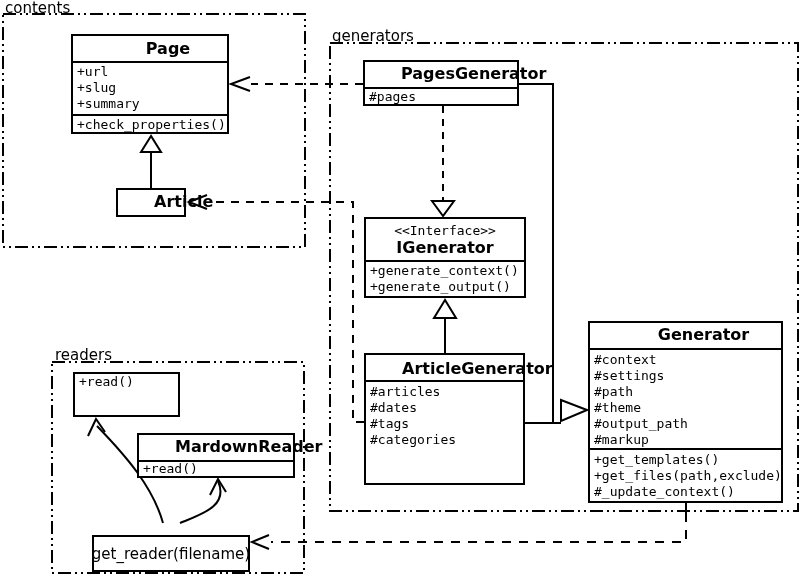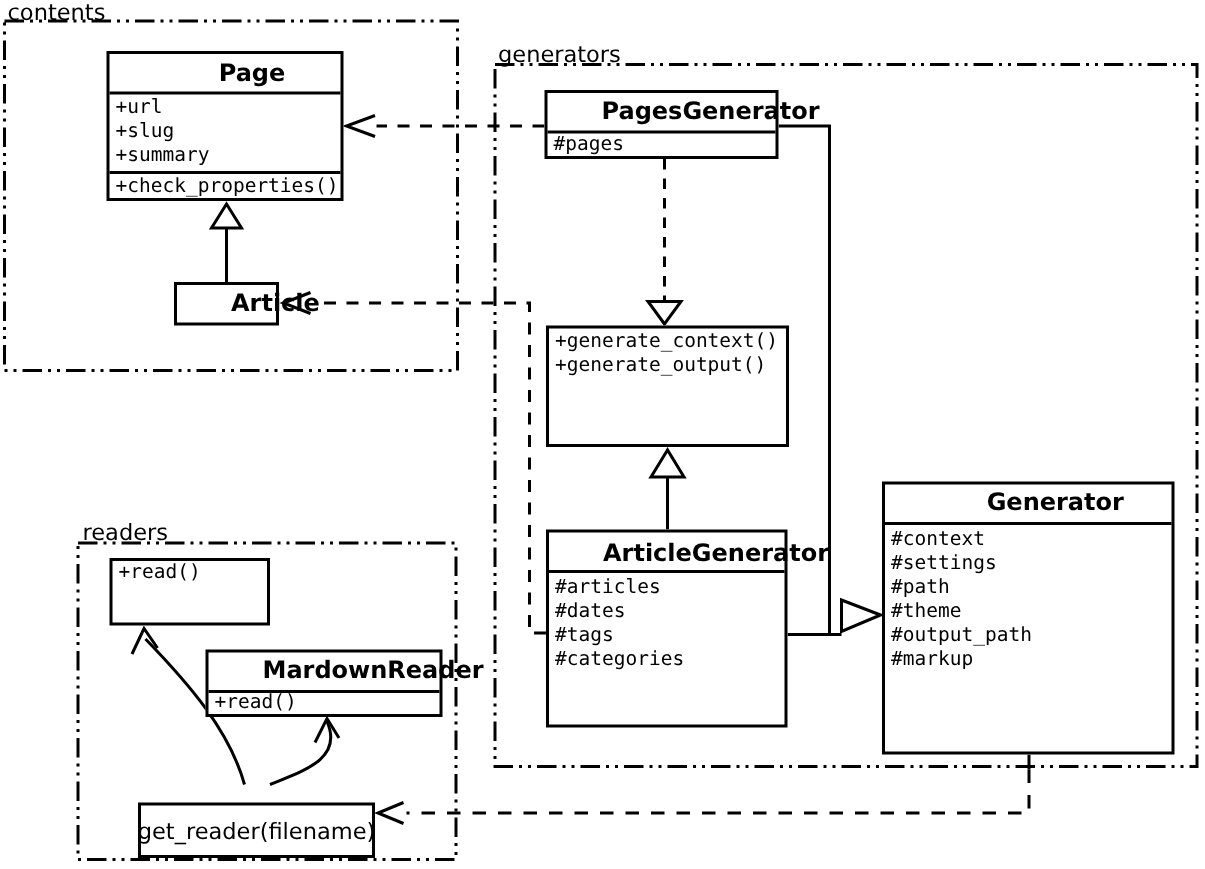--- a/index.html
+++ b/index.html
@@ -99,20 +99,24 @@
   </div>
 
   <div class="uml-box" style="left:363px;top:60px;width:156px;height:46px;">
     <div class="cmp ttl" style="height:25px;padding-top:2px;">PagesGenerator</div>
     <div class="cmp members" style="height:17px;line-height:15px;padding-top:0;">
       <div>#pages</div>
     </div>
   </div>
 
   <div class="uml-box" style="left:364px;top:217px;width:162px;height:81px;">
+    <div class="cmp" style="height:41px;">
+      <div class="stereo">&lt;&lt;Interface&gt;&gt;</div>
+      <div class="ttl2">IGenerator</div>
+    </div>
     <div class="cmp members" style="height:36px;">
       <div>+generate_context()</div>
       <div>+generate_output()</div>
     </div>
   </div>
 
   <div class="uml-box" style="left:364px;top:353px;width:161px;height:132px;">
     <div class="cmp ttl" style="height:25px;padding-top:4px;">ArticleGenerator</div>
     <div class="cmp members" style="height:68px;padding-top:2px;">
       <div>#articles</div>
@@ -125,20 +129,25 @@
   <div class="uml-box" style="left:588px;top:321px;width:195px;height:182px;">
     <div class="cmp ttl" style="height:25px;padding-top:2px;">Generator</div>
     <div class="cmp members" style="height:100px;padding-top:2px;">
       <div>#context</div>
       <div>#settings</div>
       <div>#path</div>
       <div>#theme</div>
       <div>#output_path</div>
       <div>#markup</div>
     </div>
+    <div class="cmp members" style="height:53px;padding-top:2px;">
+      <div>+get_templates()</div>
+      <div>+get_files(path,exclude)</div>
+      <div>#_update_context()</div>
+    </div>
   </div>
 
   <div class="uml-box" style="left:73px;top:372px;width:107px;height:45px;">
     <div class="cmp members" style="height:17px;padding-top:0;line-height:15px;">
       <div>+read()</div>
     </div>
   </div>
 
   <div class="uml-box" style="left:137px;top:433px;width:158px;height:45px;">
     <div class="cmp ttl" style="height:25px;padding-top:2px;">MardownReader</div>

